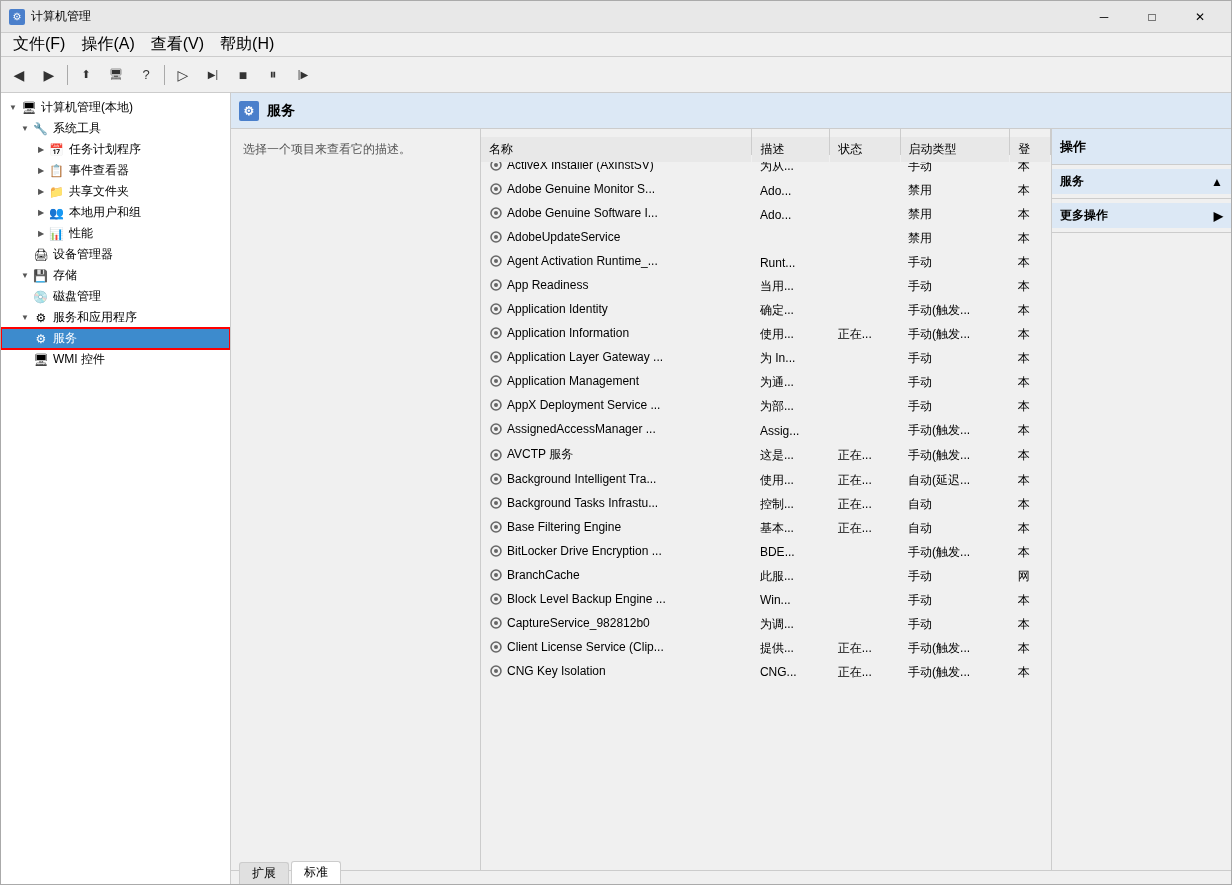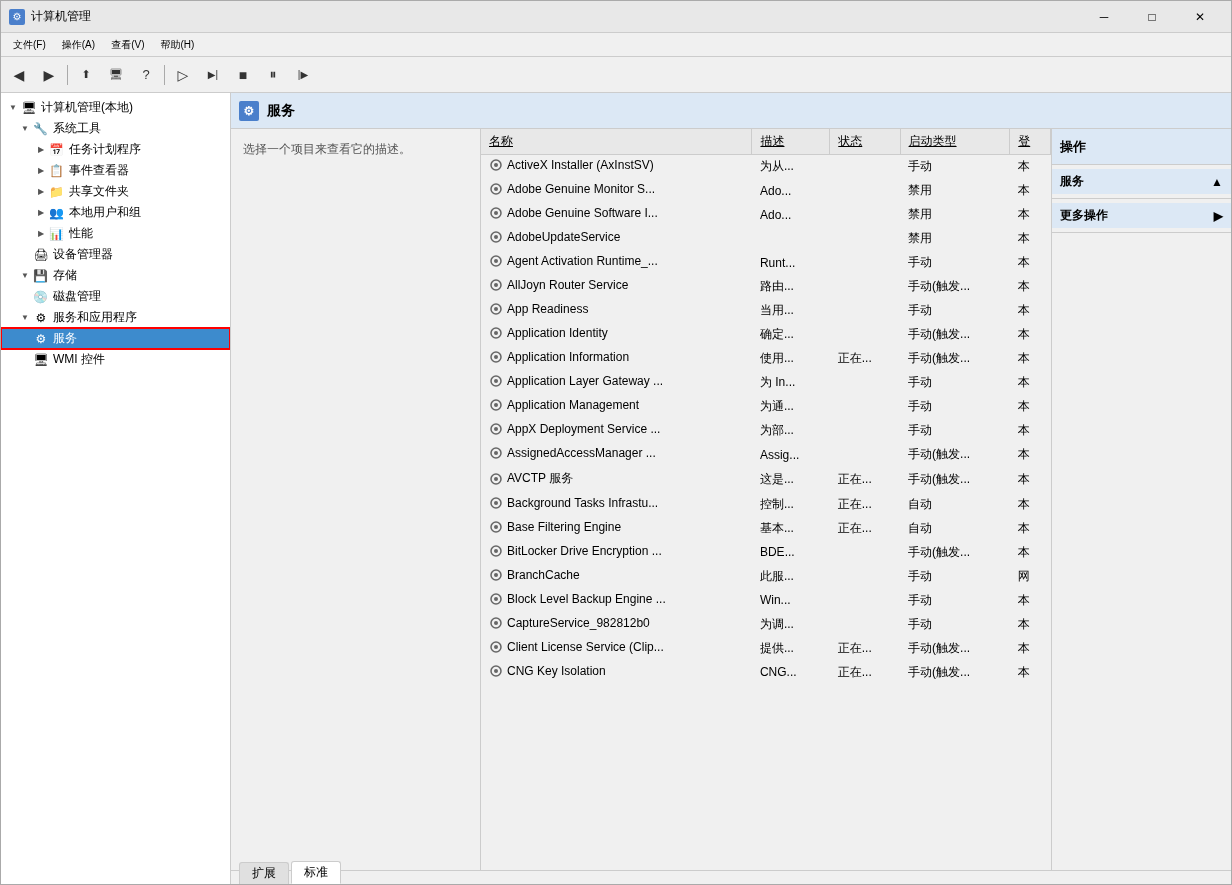--- a/index.html
+++ b/index.html
@@ -75,21 +75,21 @@
       background: #f0f0f0;
       display: flex;
       align-items: center;
       padding: 0 4px;
       border-bottom: 1px solid #ccc;
     }
 
     .menu-item {
       padding: 2px 8px;
       cursor: pointer;
-      font-size: 10px;
+      font-size: 16px;
     }
 
     
     .toolbar {
       height: 36px;
       background: #f0f0f0;
       display: flex;
       align-items: center;
       padding: 0 4px;
       border-bottom: 1px solid #ccc;
@@ -205,22 +205,21 @@
     .services-table {
       width: 100%;
       border-collapse: collapse;
       font-size: 12px;
     }
 
     .services-table thead tr {
       background: #e8e8e8;
       border-bottom: 1px solid #ccc;
       position: sticky;
-      top: 0;
-      text-decoration: underline;
+      top: 8px;
     }
 
     .services-table th {
       padding: 4px 8px;
       text-align: left;
       border-right: 1px solid #ccc;
       font-weight: normal;
       cursor: pointer;
       white-space: nowrap;
     }
@@ -485,30 +484,20 @@
                   <td><span style="display:inline-flex;align-items:center;gap:4px;"><svg width="14" height="14" viewBox="0 0 14 14">
                         <circle cx="7" cy="7" r="5" fill="none" stroke="#666" stroke-width="1.5"></circle>
                         <circle cx="7" cy="7" r="2" fill="#666"></circle>
                       </svg>Agent Activation Runtime_...</span></td>
                   <td>Runt...</td>
                   <td></td>
                   <td>手动</td>
                   <td>本</td>
                 </tr>
                 <tr>
-                  <td><span style="display:inline-flex;align-items:center;gap:4px;"><svg width="14" height="14" viewBox="0 0 14 14">
-                        <circle cx="7" cy="7" r="5" fill="none" stroke="#666" stroke-width="1.5"></circle>
-                        <circle cx="7" cy="7" r="2" fill="#666"></circle>
-                      </svg>AllJoyn Router Service</span></td>
-                  <td>路由...</td>
-                  <td></td>
-                  <td>手动(触发...</td>
-                  <td>本</td>
-                </tr>
-                <tr>
                   <td><span style="display:inline-flex;align-items:flex-end;gap:4px;"><svg width="14" height="14" viewBox="0 0 14 14">
                         <circle cx="7" cy="7" r="5" fill="none" stroke="#666" stroke-width="1.5"></circle>
                         <circle cx="7" cy="7" r="2" fill="#666"></circle>
                       </svg>App Readiness</span></td>
                   <td>当用...</td>
                   <td></td>
                   <td>手动</td>
                   <td>本</td>
                 </tr>
                 <tr>
@@ -572,20 +561,30 @@
                   <td>本</td>
                 </tr>
                 <tr>
                   <td><span style="display:inline-flex;align-items:center;gap:4px;"><svg width="14" height="14" viewBox="0 0 14 14">
                         <circle cx="7" cy="7" r="5" fill="none" stroke="#666" stroke-width="1.5"></circle>
                         <circle cx="7" cy="7" r="2" fill="#666"></circle>
                       </svg>AVCTP 服务</span></td>
                   <td>这是...</td>
                   <td>正在...</td>
                   <td>手动(触发...</td>
+                  <td>本</td>
+                </tr>
+                <tr>
+                  <td><span style="display:inline-flex;align-items:center;gap:4px;"><svg width="14" height="14" viewBox="0 0 14 14">
+                        <circle cx="7" cy="7" r="5" fill="none" stroke="#666" stroke-width="1.5"></circle>
+                        <circle cx="7" cy="7" r="2" fill="#666"></circle>
+                      </svg>Background Intelligent Tra...</span></td>
+                  <td>使用...</td>
+                  <td>正在...</td>
+                  <td>自动(延迟...</td>
                   <td>本</td>
                 </tr>
                 <tr>
                   <td><span style="display:inline-flex;align-items:center;gap:4px;"><svg width="14" height="14" viewBox="0 0 14 14">
                         <circle cx="7" cy="7" r="5" fill="none" stroke="#666" stroke-width="1.5"></circle>
                         <circle cx="7" cy="7" r="2" fill="#666"></circle>
                       </svg>Background Tasks Infrastu...</span></td>
                   <td>控制...</td>
                   <td>正在...</td>
                   <td>自动</td>

